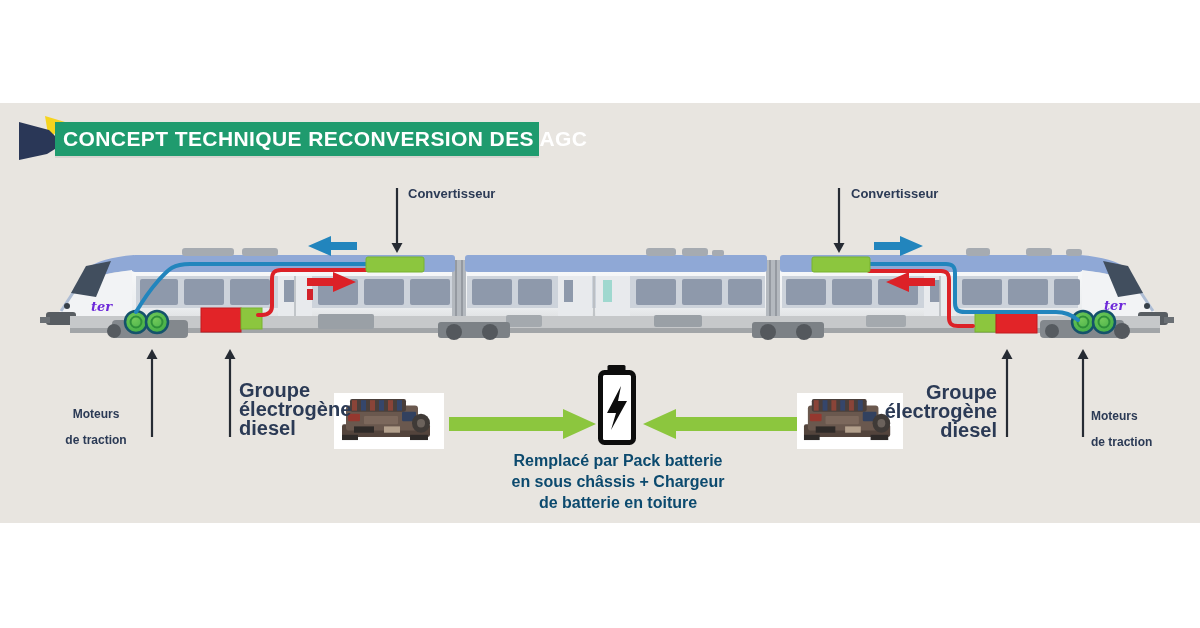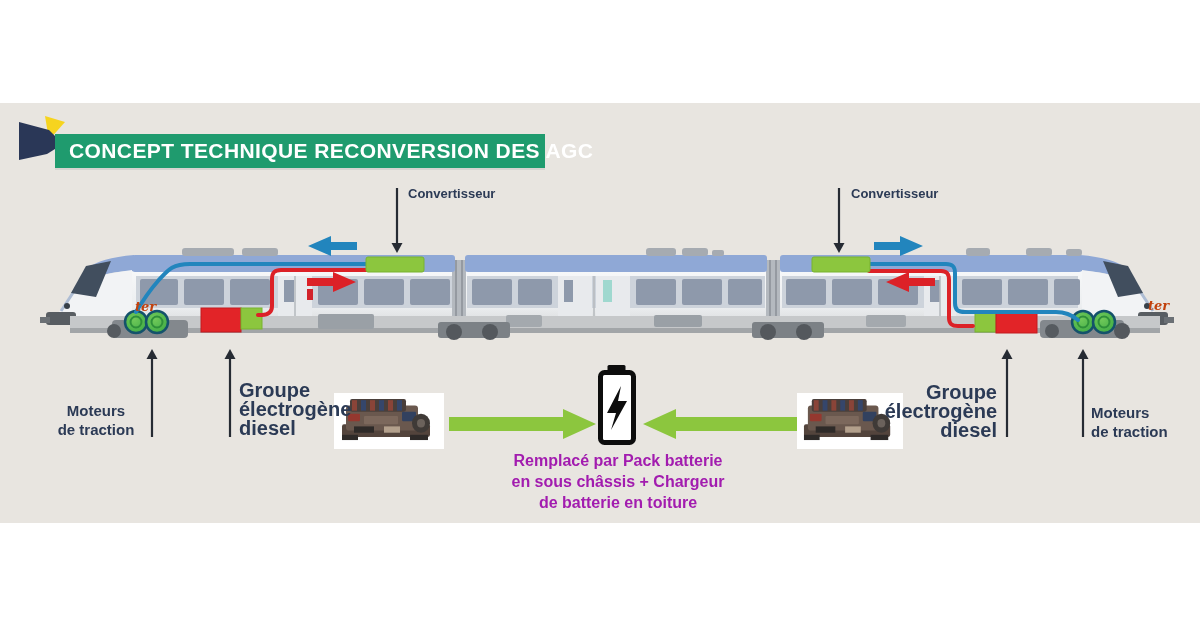--- a/index.html
+++ b/index.html
@@ -1,32 +1,32 @@
 <!DOCTYPE html>
 <html><head>
 <meta charset="utf-8">
 <style>
   html,body{margin:0;padding:0;background:#ffffff;}
   .stage{position:relative;width:1200px;height:628px;background:#ffffff;overflow:hidden;
          font-family:"Liberation Sans",sans-serif;-webkit-font-smoothing:antialiased;}
   .gray-panel{position:absolute;left:0;top:103px;width:1200px;height:420px;background:#e8e5e0;}
   .diagram-svg{position:absolute;left:0;top:0;width:1200px;height:628px;}
 
-  .banner{position:absolute;left:55px;top:134px;width:476px;height:34px;background:#1f9b6e;
-          display:flex;align-items:center;padding-left:14px;box-shadow:0 2px 0 rgba(0,0,0,0.07);}
+  .banner{position:absolute;left:55px;top:122px;width:476px;height:34px;background:#1f9b6e;
+          display:flex;align-items:center;padding-left:8px;box-shadow:0 2px 0 rgba(0,0,0,0.07);}
   .banner-title{color:#ffffff;font-weight:bold;font-size:21px;letter-spacing:0.4px;white-space:nowrap;}
   .logo{position:absolute;left:17px;top:114px;width:48px;height:52px;}
 
   .lbl{position:absolute;color:#2b3a55;font-weight:bold;white-space:pre-line;line-height:19px;font-size:20px;}
-  .lbl.small{font-size:15px;line-height:19px;}
+  .lbl.small{font-size:12px;line-height:26px;}
   .conv{font-size:13px;}
-  .caption{position:absolute;left:487px;top:450px;width:262px;text-align:center;color:#a21caf;
+  .caption{position:absolute;left:487px;top:450px;width:262px;text-align:center;color:#0c4a6e;
            font-weight:bold;font-size:16px;line-height:21px;white-space:pre-line;}
   .ter{position:absolute;font-family:"DejaVu Serif",serif;font-style:italic;font-size:13px;
-       color:#c2410c;font-weight:bold;margin-left:44px;}
+       color:#6d28d9;font-weight:bold;}
 </style>
 </head>
 <body>
 
 <div class="stage">
   <div class="gray-panel"></div>
 
   <svg class="diagram-svg" viewBox="0 0 1200 628">
     <defs>
       <linearGradient id="bodyGrad" x1="0" y1="0" x2="0" y2="1">

